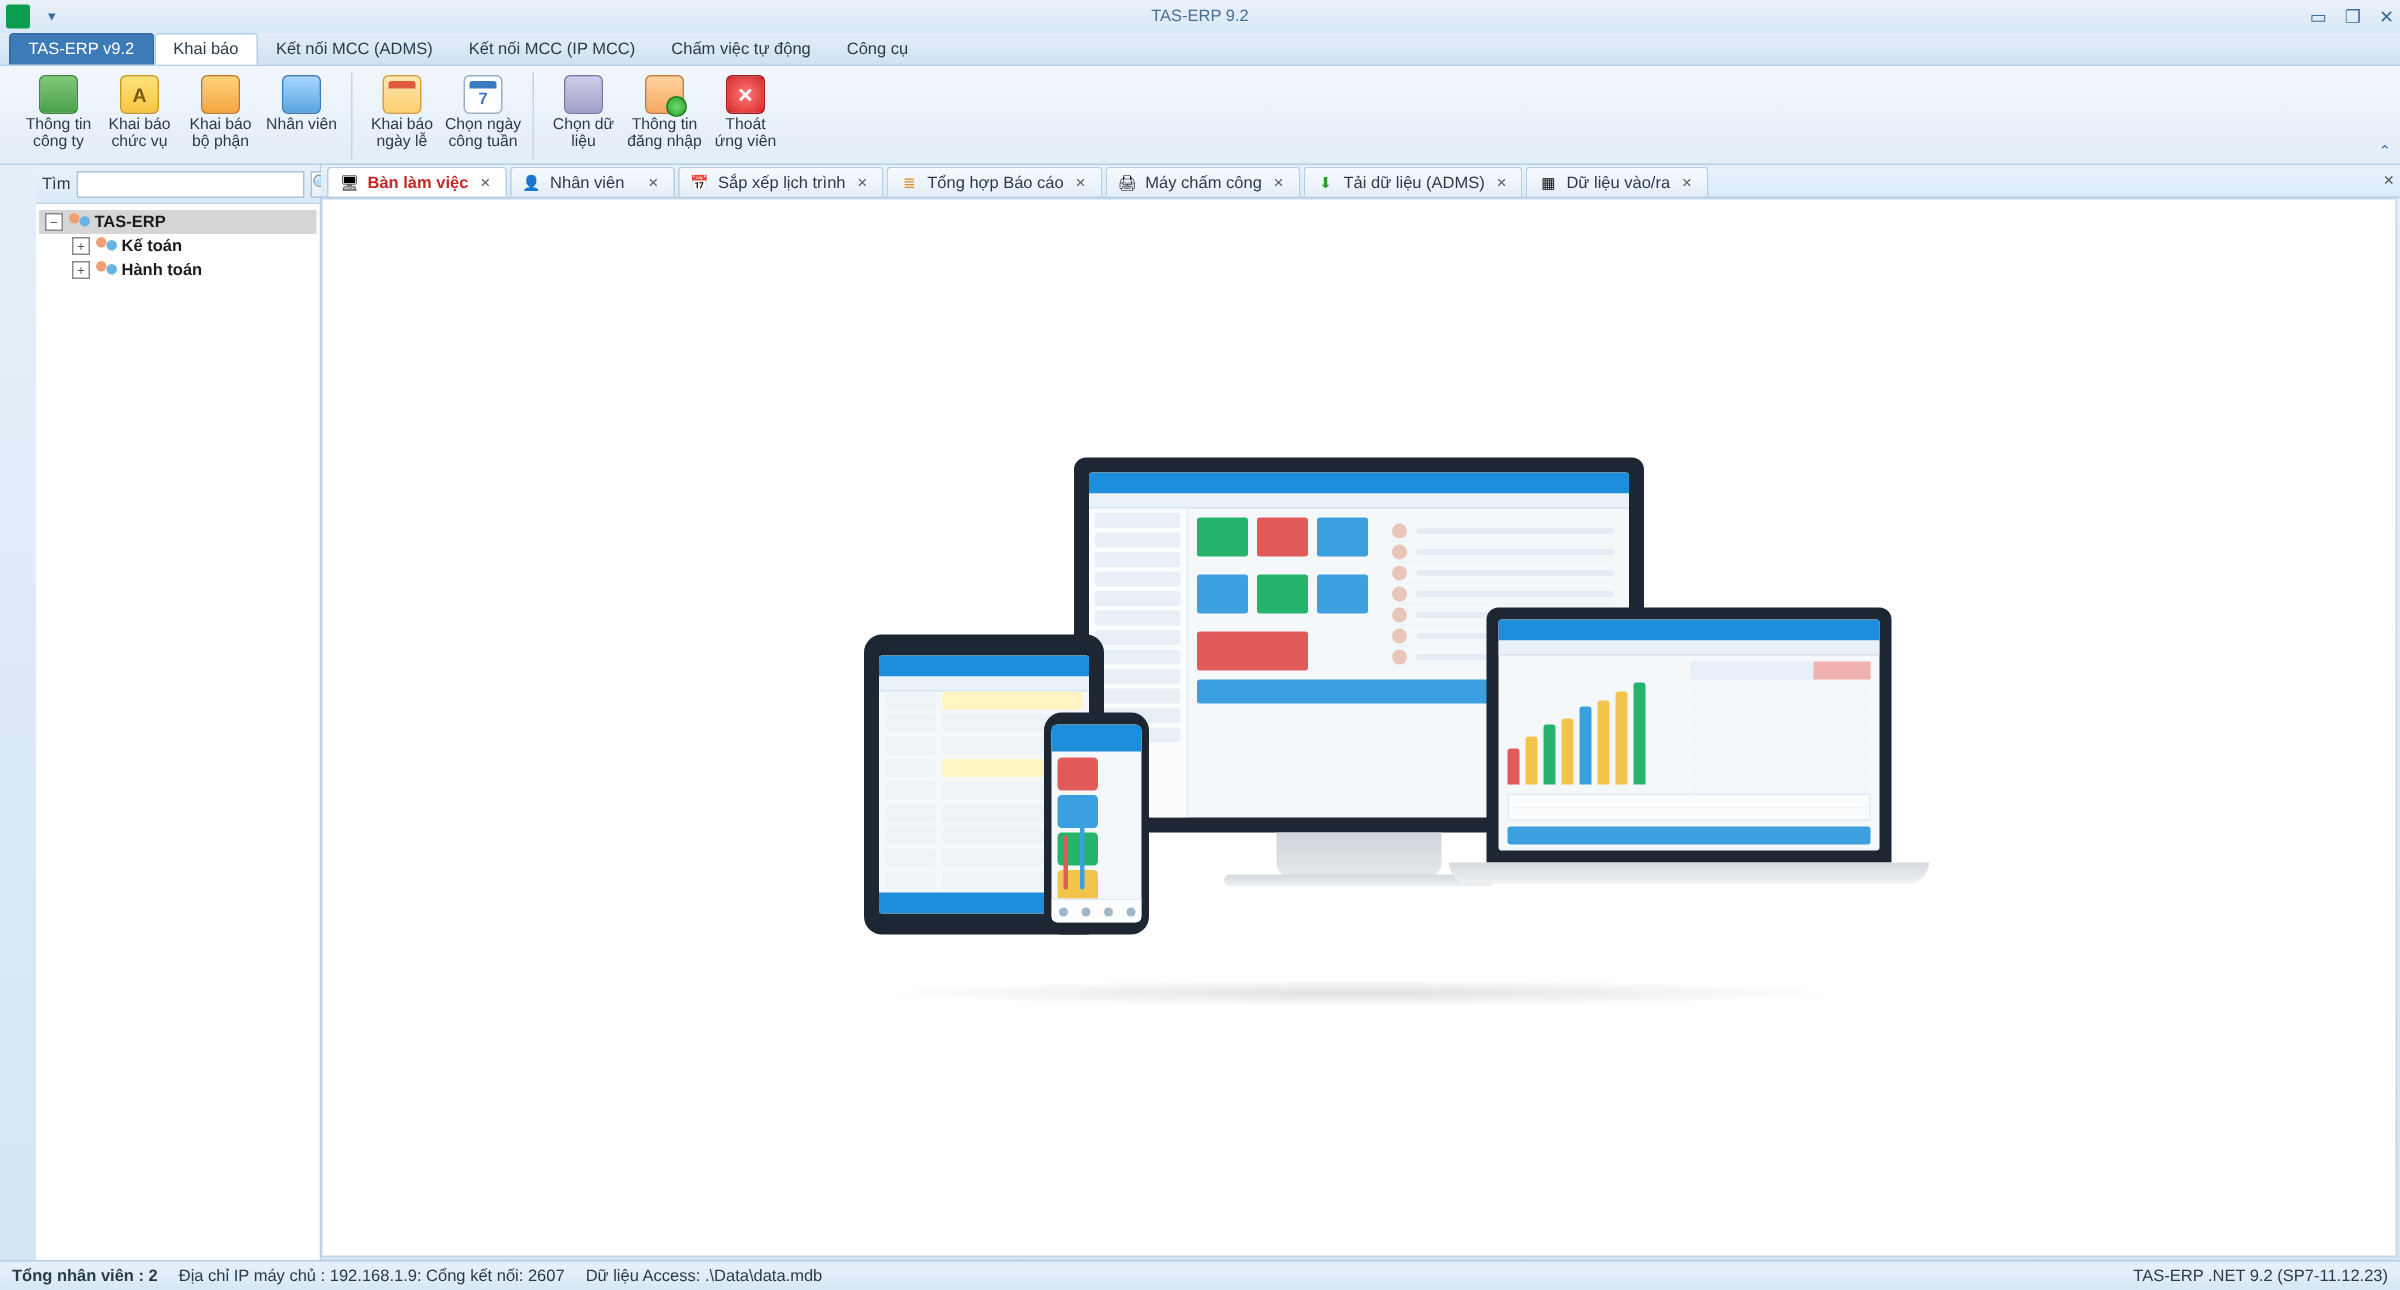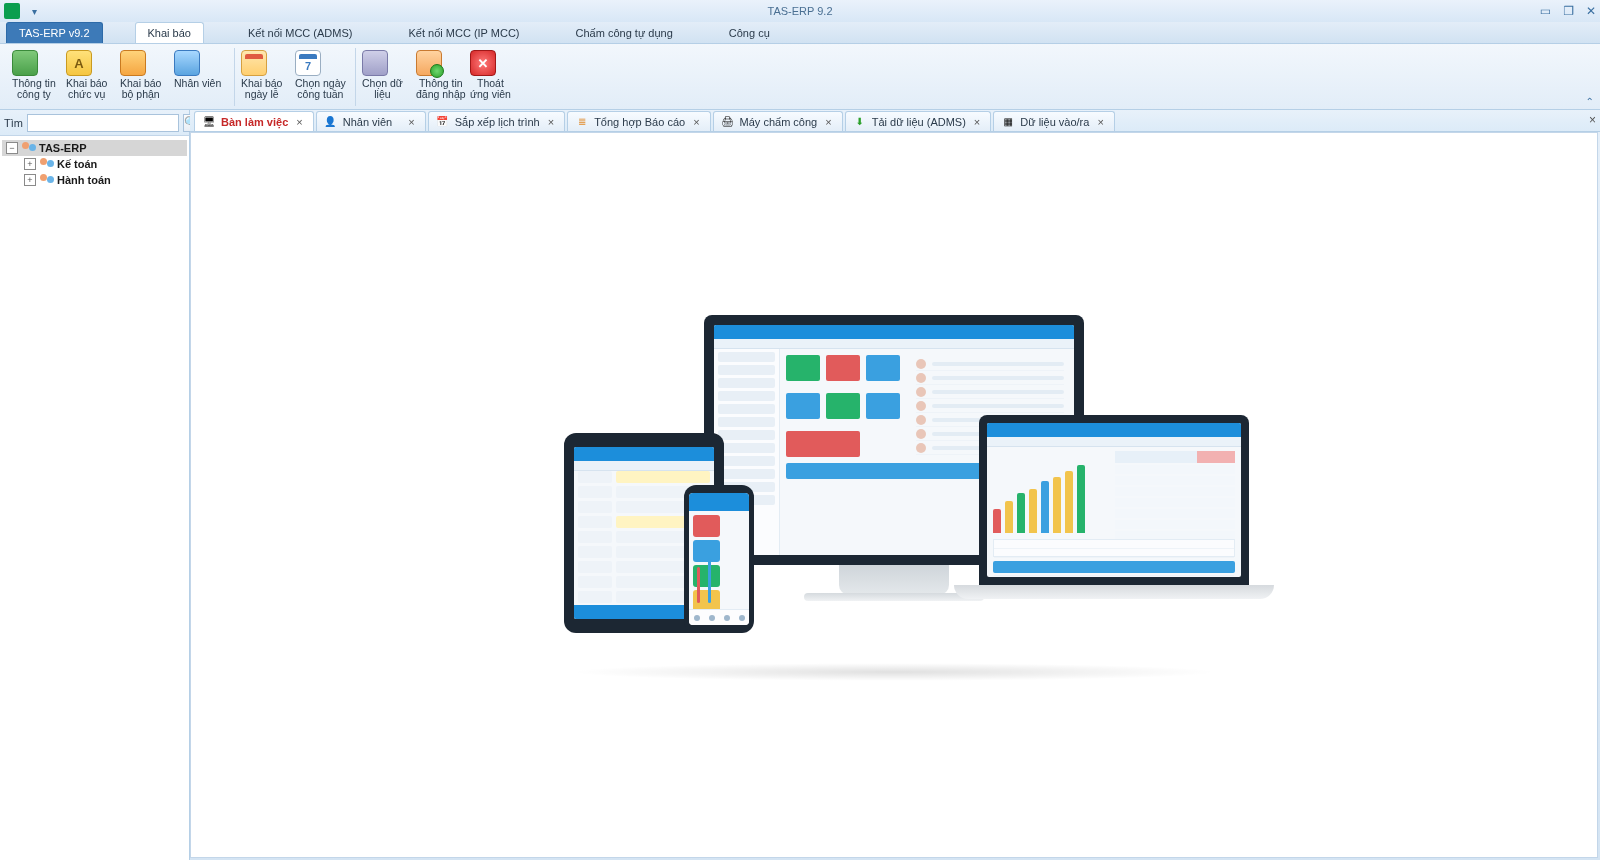--- a/index.html
+++ b/index.html
@@ -8,35 +8,35 @@
 
 
 .titlebar { height:22px; display:flex; align-items:center; padding:0 4px; background:linear-gradient(#eaf2fb,#d8e7f6); position:relative; }
 .titlebar .logo { width:16px; height:16px; background:#0b9e4f; border-radius:2px; margin-right:6px; }
 .titlebar .caret { font-size:10px; color:#3a6fa0; margin-left:6px; cursor:default; }
 .titlebar .title { position:absolute; left:50%; transform:translateX(-50%); color:#4a6f92; font-size:11px; }
 .titlebar .winbtns { margin-left:auto; display:flex; gap:12px; color:#3a6fa0; }
 .titlebar .winbtns span { cursor:pointer; font-size:12px; }
 
 
-.menubar { height:22px; display:flex; align-items:stretch; background:linear-gradient(#e3edf8,#d1e2f2); border-bottom:1px solid #b5cfe6; padding-left:6px;gap:32px; }
+.menubar { height:22px; display:flex; align-items:stretch; background:linear-gradient(#e3edf8,#d1e2f2); border-bottom:1px solid #b5cfe6; padding-left:6px; }
 .menubar .menu-item { display:flex; align-items:center; padding:0 12px; color:#2a3a4a; cursor:pointer; }
 .menubar .menu-first { background:#3d7ab8; color:#fff; border:1px solid #2d6aa8; border-bottom:none; border-radius:3px 3px 0 0; }
 .menubar .menu-active { background:#fff; border:1px solid #b5cfe6; border-bottom:none; border-radius:3px 3px 0 0; }
 
 
 .ribbon { height:66px; background:linear-gradient(#f2f7fc,#e2edf8); border-bottom:1px solid #b5cfe6; display:flex; align-items:flex-start; padding:4px 6px 0 6px; position:relative; }
 .ribbon-group { display:flex; height:58px; padding:0 6px; border-right:1px solid #c3d6e9; }
-.rbtn { display:flex; flex-direction:column; align-items:flex-start; justify-content:flex-start; width:54px; padding:2px 0; cursor:pointer; border-radius:3px; }
+.rbtn { display:flex; flex-direction:column; align-items:center; justify-content:flex-start; width:54px; padding:2px 0; cursor:pointer; border-radius:3px; }
 .rbtn .ricon { width:26px; height:26px; margin-bottom:2px; display:flex; align-items:center; justify-content:center; border-radius:4px; }
 .rbtn .rlbl { font-size:10.5px; color:#2a3a4a; text-align:center; line-height:11px; white-space:pre-wrap; }
 .ribbon .chev { position:absolute; right:6px; bottom:2px; font-size:10px; color:#3a6fa0; cursor:pointer; }
 
 
-.body-row { flex:1; display:flex; min-height:0; }
+.body-row { flex:1; display:flex; min-height:0;margin-left:24px; }
 
 
 .left-panel { width:190px; background:#f5f9fd; border-right:1px solid #b5cfe6; display:flex; flex-direction:column; }
 .searchbar { height:26px; display:flex; align-items:center; padding:3px 4px; gap:4px; background:linear-gradient(#e8f1fa,#dcebf8); border-bottom:1px solid #c3d6e9;}
 .searchbar .lbl { color:#2a3a4a; font-weight:normal; }
 .searchbar input { flex:1; height:18px; border:1px solid #a9c3dc; background:#fff; padding:0 4px; }
 .searchbar .sbtn { width:20px; height:18px; border:1px solid #a9c3dc; background:linear-gradient(#fdfdfd,#e8eef5); display:flex; align-items:center; justify-content:center; cursor:pointer; font-size:11px; color:#3a5a7a; }
 .tree { flex:1; padding:4px 2px; background:#fff; overflow:auto; }
 .tree-row { display:flex; align-items:center; height:16px; padding-left:4px; cursor:pointer; }
 .tree-row.sel { background:#d6d6d6; }
@@ -162,21 +162,21 @@
       <span>❐</span>
       <span>✕</span>
     </div>
   </div>
 
   <div class="menubar">
     <div class="menu-item menu-first">TAS-ERP v9.2</div>
     <div class="menu-item menu-active">Khai báo</div>
     <div class="menu-item">Kết nối MCC (ADMS)</div>
     <div class="menu-item">Kết nối MCC (IP MCC)</div>
-    <div class="menu-item">Chấm công tự dụng</div>
+    <div class="menu-item">Chấm việc tự động</div>
     <div class="menu-item">Công cụ</div>
   </div>
 
   <div class="ribbon">
     <div class="ribbon-group">
       <div class="rbtn">
         <span class="ricon ic-company"></span>
         <span class="rlbl">Thông tin
 công ty</span>
       </div>
@@ -479,14 +479,21 @@
                   <span></span>
                 </div>
             </div>
           </div>
           <div class="shadow"></div>
         </div>
       </div>
     </div>
   </div>
 
+  <div class="statusbar">
+    <span class="seg">Tổng nhân viên : 2</span>
+    <span class="seg">Địa chỉ IP máy chủ : 192.168.1.9: Cổng kết nối: 2607</span>
+    <span class="seg">Dữ liệu Access: .\Data\data.mdb</span>
+    <span class="spacer"></span>
+    <span class="seg">TAS-ERP .NET 9.2 (SP7-11.12.23)</span>
+  </div>
 
 </div>
 
 </body></html>

